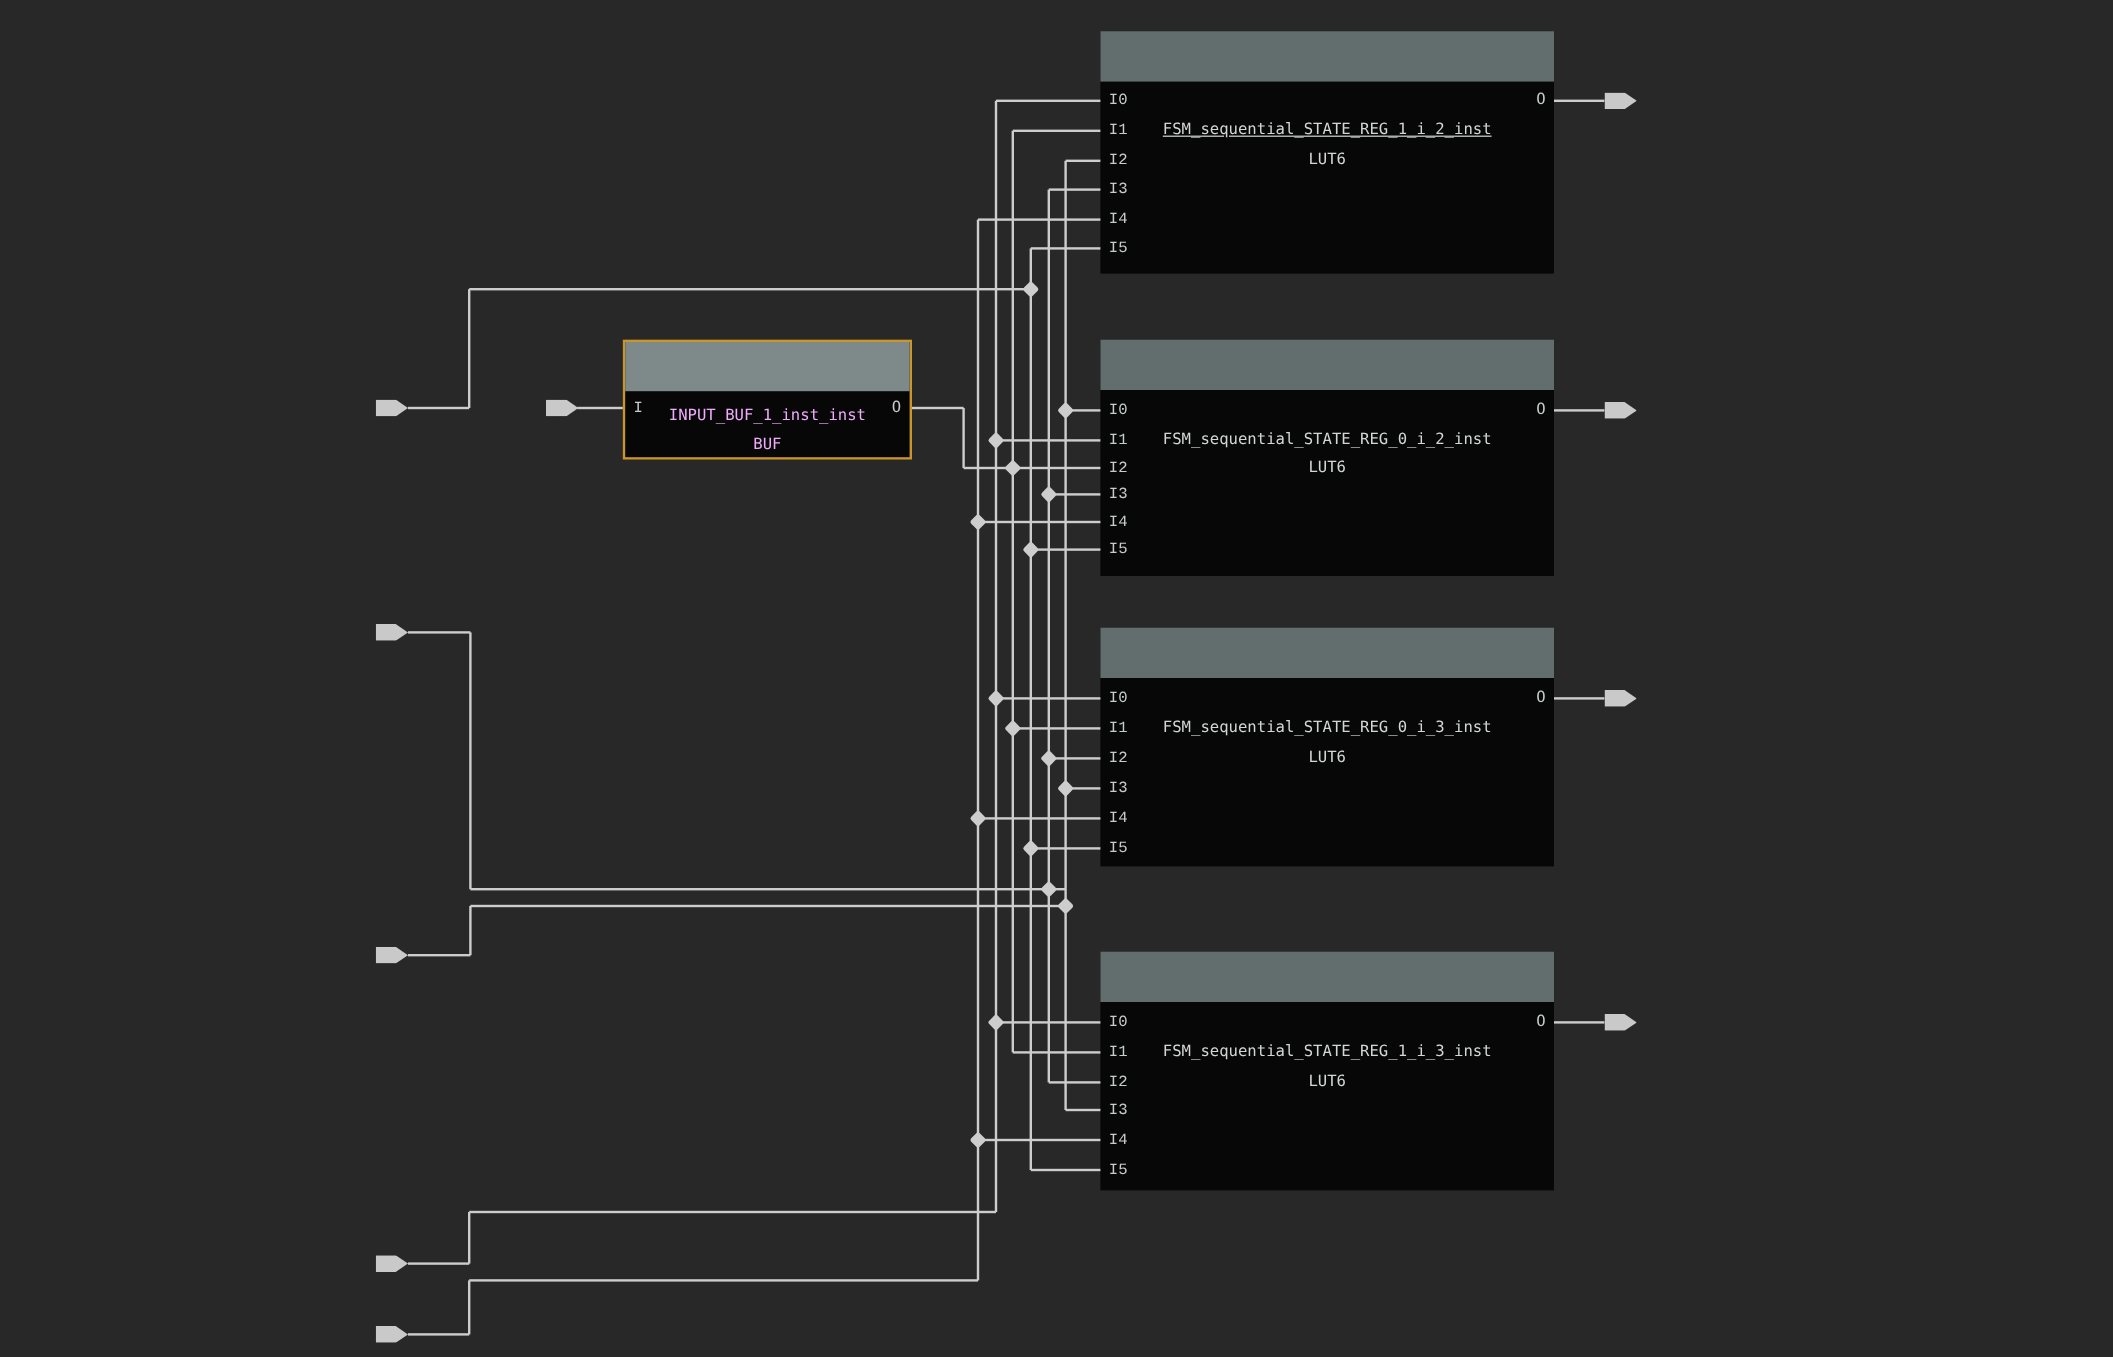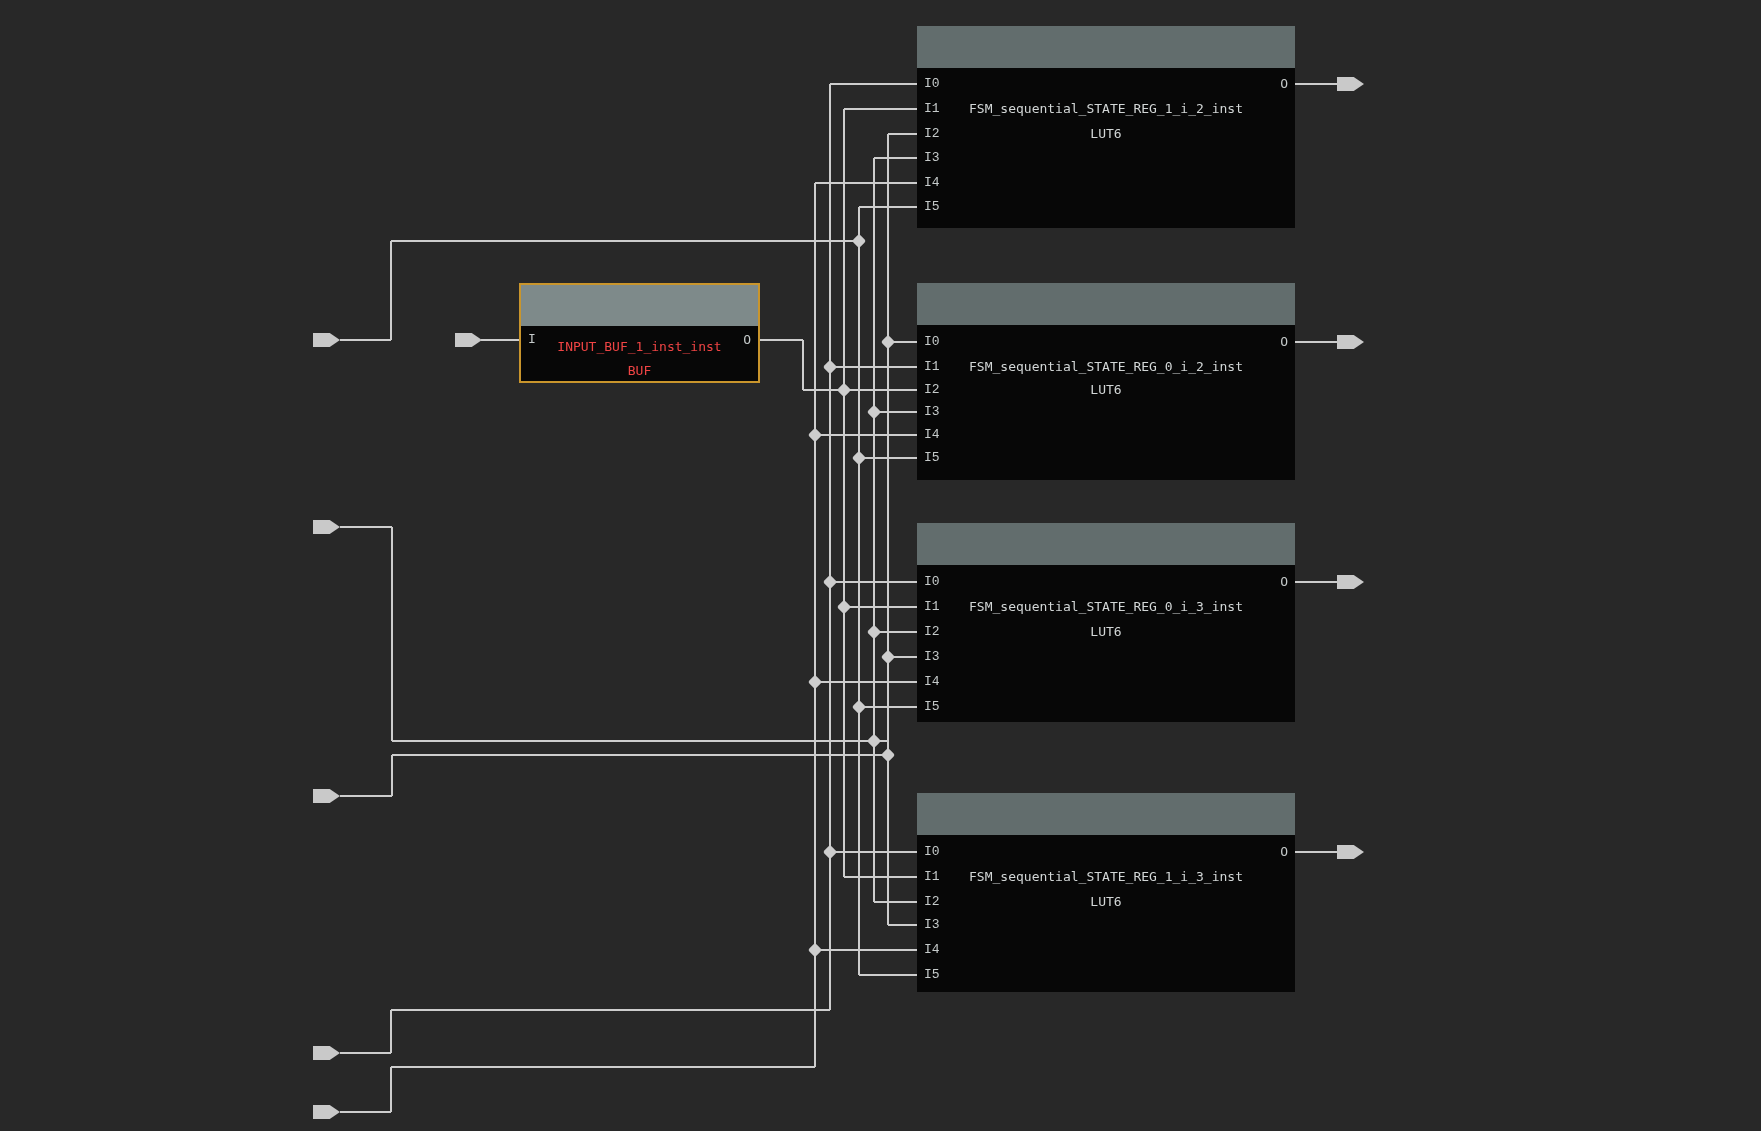--- a/index.html
+++ b/index.html
@@ -41,42 +41,42 @@
     background:#070707;
     border:2px solid #c9952c;
     box-sizing:border-box;
   }
   .buf-header{
     position:absolute;left:0;top:0;right:0;height:41px;
     background:#7e8a8a;
   }
   .buf-name,.buf-type{
     position:absolute;left:0;right:0;text-align:center;
-    color:#ef4444;font-size:13px;line-height:16px;white-space:nowrap;
+    color:#f0abfc;font-size:13px;line-height:16px;white-space:nowrap;
   }
   .wire{position:absolute;background:#cdcdcd;}
   .dot{
     position:absolute;width:10px;height:10px;
     background:#cdcdcd;border-radius:2px;
     transform:rotate(45deg);
   }
   .port{
     position:absolute;width:27px;height:14px;
     background:#c9c9c9;
     clip-path:polygon(0% 0%, 62% 0%, 100% 50%, 62% 100%, 0% 100%);
   }
 </style>
 </head>
 <body>
 
 <div id="canvas">
 
   <div class="lut-block" id="lut0" style="left: 917px; top: 26px; width: 378px; height: 202px;">
     <div class="lut-header"></div>
-    <div class="inst-name" style="top: 75px;">FSM_sequential_STATE_REG_1_i_2_inst</div>
+    <div class="inst-name" style="top: 75px; text-decoration: underline;">FSM_sequential_STATE_REG_1_i_2_inst</div>
     <div class="inst-type" style="top: 100px;">LUT6</div>
   <div class="pin-label pin-left" style="top: 50px;">I0</div>
       <div class="pin-label pin-left" style="top: 75px;">I1</div>
       <div class="pin-label pin-left" style="top: 100px;">I2</div>
       <div class="pin-label pin-left" style="top: 124px;">I3</div>
       <div class="pin-label pin-left" style="top: 149px;">I4</div>
       <div class="pin-label pin-left" style="top: 173px;">I5</div>
       <div class="pin-label pin-right" style="top: 50px;">O</div>
     </div>
 

